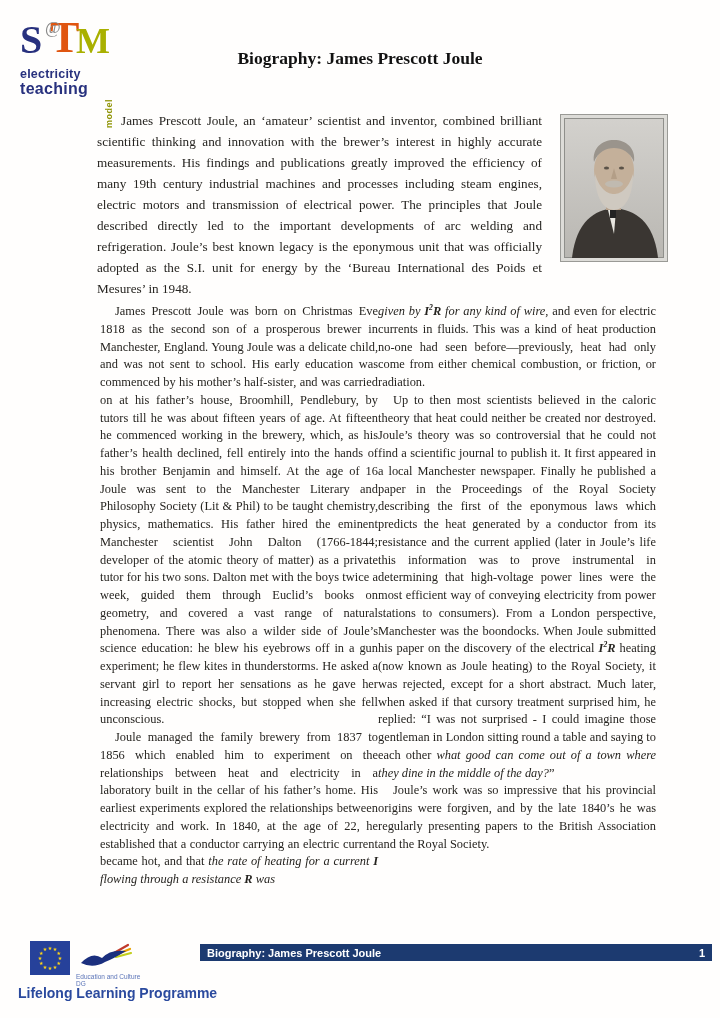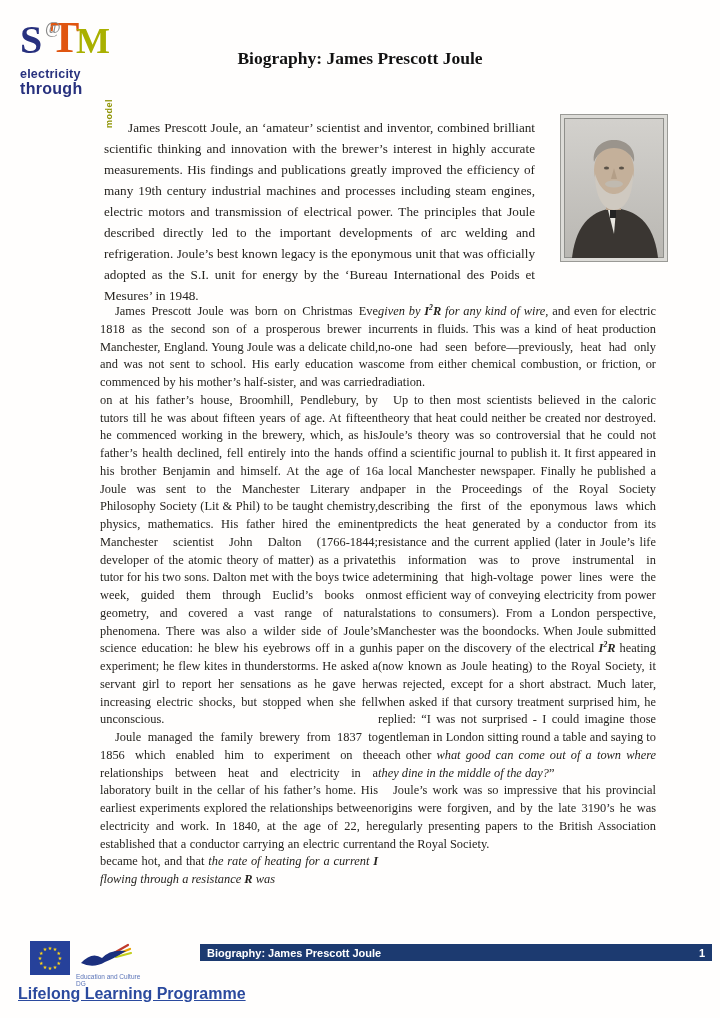--- a/index.html
+++ b/index.html
@@ -19,60 +19,60 @@
   .stm-w2{font-size:16px;letter-spacing:0.3px;}
   .stm-model{position:absolute;right:2px;bottom:-2px;transform:rotate(-90deg);transform-origin:right bottom;
              font-size:9px;color:#8f9406;font-weight:bold;letter-spacing:0.5px;}
 
   
   .title{position:absolute;left:0;top:48px;width:720px;text-align:center;
          font-size:17.5px;font-weight:bold;color:#111;}
 
   
   .intro-wrap{position:absolute;left:88px;top:101px;width:580px;display:flex;gap:9px;}
-  .intro-text{width:466px;font-size:13.2px;line-height:21px;text-align:justify;text-indent:24px;margin:16px;}
+  .intro-text{width:466px;font-size:13.2px;line-height:21px;text-align:justify;text-indent:24px;margin:9px;}
   .portrait-frame{width:100px;height:140px;margin-top:13px;border:1px solid #9a9a96;background:#dddcd8;
                   padding:3px;box-sizing:content-box;flex-shrink:0;}
   .portrait-frame svg{display:block;}
 
   
   .columns{position:absolute;left:100px;top:303px;width:570px;display:flex;}
   .col{width:278px;}
   .body-p{font-size:12.4px;line-height:17.75px;text-align:justify;margin:0;}
   .body-p.ind{text-indent:15px;}
   sup{font-size:0.62em;line-height:0;}
 
   
   .eu-flag{position:absolute;left:30px;top:941px;}
   .bird-logo{position:absolute;left:80px;top:943px;}
   .eu-caption{position:absolute;left:76px;top:973px;width:70px;font-family:"Liberation Sans", sans-serif;
               font-size:6.5px;color:#5b74b8;line-height:1.1;}
   .llp{position:absolute;left:18px;top:985px;font-family:"Liberation Sans", sans-serif;
-       font-size:16px;font-weight:bold;color:#2b4a9e;text-decoration:underline;}
+       font-size:14px;font-weight:bold;color:#2b4a9e;}
   .footer-bar{position:absolute;left:200px;top:944px;width:512px;height:17px;background:#1c3a70;
               display:flex;align-items:center;justify-content:space-between;padding:0 7px;box-sizing:border-box;
               font-family:"Liberation Sans", sans-serif;font-size:11px;font-weight:bold;color:#ffffff;}
   .footer-sub{position:absolute;left:201px;top:963px;font-family:"Liberation Sans", sans-serif;
               font-size:10.5px;font-weight:bold;color:#15244d;}
 </style>
 </head>
 <body>
 
 <div class="page">
 
   <div class="stm">
     <div class="stm-letters">
       <span class="stm-s">S</span>
       <span class="stm-at">@</span>
       <span class="stm-t">T</span>
       <span class="stm-m">M</span>
     </div>
     <div class="stm-words">
       <div class="stm-w1">electricity</div>
-      <div class="stm-w2">through</div>
+      <div class="stm-w2">teaching</div>
       <div class="stm-model">model</div>
     </div>
   </div>
 
   <div class="title">Biography: James Prescott Joule</div>
 
   <div class="intro-wrap">
     <p class="intro-text">James Prescott Joule, an ‘amateur’ scientist and inventor, combined brilliant scientific thinking and innovation with the brewer’s interest in highly accurate measurements. His findings and publications greatly improved the efficiency of many 19th century industrial machines and processes including steam engines, electric motors and transmission of electrical power. The principles that Joule described directly led to the important developments of arc welding and refrigeration. Joule’s best known legacy is the eponymous unit that was officially adopted as the S.I. unit for energy by the ‘Bureau International des Poids et Mesures’ in 1948.</p>
     <div class="portrait-frame">
       <svg width="100" height="140" viewBox="0 0 100 140">
@@ -110,21 +110,21 @@
   </div>
 
   <div class="columns">
     <div class="col">
         <p class="body-p ind"><span>James Prescott Joule was born on Christmas Eve 1818 as the second son of a prosperous brewer in Manchester, England. Young Joule was a delicate child, and was not sent to school. His early education was commenced by his mother’s half-sister, and was carried on at his father’s house, Broomhill, Pendlebury, by tutors till he was about fifteen years of age. At fifteen he commenced working in the brewery, which, as his father’s health declined, fell entirely into the hands of his brother Benjamin and himself. At the age of 16 Joule was sent to the Manchester Literary and Philosophy Society (Lit &amp; Phil) to be taught chemistry, physics, mathematics. His father hired the eminent Manchester scientist John Dalton (1766-1844; developer of the atomic theory of matter) as a private tutor for his two sons. Dalton met with the boys twice a week, guided them through Euclid’s books on geometry, and covered a vast range of natural phenomena. There was also a wilder side of Joule’s science education: he blew his eyebrows off in a gun experiment; he flew kites in thunderstorms. He asked a servant girl to report her sensations as he gave her increasing electric shocks, but stopped when she fell unconscious.</span></p>
         <p class="body-p ind"><span>Joule managed the family brewery from 1837 to 1856 which enabled him to experiment on the relationships between heat and electricity in a laboratory built in the cellar of his father’s home. His earliest experiments explored the relationships between electricity and work. In 1840, at the age of 22, he established that a conductor carrying an electric current became hot, and that </span><span style="font-style: italic;">the rate of heating for a current </span><span style="font-style: italic; font-weight: bold;">I</span><span style="font-style: italic;"> flowing through a resistance </span><span style="font-style: italic; font-weight: bold;">R</span><span style="font-style: italic;"> was</span></p>
       </div>
     <div class="col">
         <p class="body-p"><span style="font-style: italic;">given by </span><span style="font-style: italic; font-weight: bold;">I</span><sup style="font-style: italic; font-weight: bold;">2</sup><span style="font-style: italic; font-weight: bold;">R</span><span style="font-style: italic;"> for any kind of wire</span><span>, and even for electric currents in fluids.  This was a kind of heat production no-one had seen before—previously, heat had only come from either chemical combustion, or friction, or radiation.</span></p>
         <p class="body-p ind"><span>Up to then most scientists believed in the caloric theory that heat could neither be created nor destroyed. Joule’s theory was so controversial that he could not find a scientific journal to publish it. It first appeared in a local Manchester newspaper. Finally he published a paper in the Proceedings of the Royal Society describing the first of the eponymous laws which predicts the heat generated by a conductor from its resistance and the current applied (later in Joule’s life this information was to prove instrumental in determining that high-voltage power lines were the most efficient way of conveying electricity from power stations to consumers).  From a London perspective, Manchester was the boondocks.  When Joule submitted his paper on the discovery of the electrical </span><span style="font-style: italic; font-weight: bold;">I</span><sup style="font-style: italic; font-weight: bold;">2</sup><span style="font-style: italic; font-weight: bold;">R</span><span> heating (now known as Joule heating) to the Royal Society, it was rejected, except for a short abstract.  Much later, when asked if that cursory treatment surprised him, he replied: “I was not surprised - I could imagine those gentleman in London sitting round a table and saying to each other </span><span style="font-style: italic;">what good can come out of a town where they dine in the middle of the day?</span><span>”</span></p>
-        <p class="body-p ind"><span>Joule’s work was so impressive that his provincial origins were forgiven, and by the late 3190’s he was regularly presenting papers to the British Association and the Royal Society.</span></p>
+        <p class="body-p ind"><span>Joule’s work was so impressive that his provincial origins were forgiven, and by the late 1840’s he was regularly presenting papers to the British Association and the Royal Society.</span></p>
       </div>
   </div>
 
   <svg class="eu-flag" width="40" height="34" viewBox="0 0 40 34">
     <rect x="0" y="0" width="40" height="34" fill="#26419a"></rect>
     <g fill="#ffd617" font-size="5" text-anchor="middle" font-family="'DejaVu Sans', sans-serif">
       <text x="20" y="9">★</text>
         <text x="25" y="10.3">★</text>
         <text x="28.7" y="14">★</text>
       <text x="30" y="19">★</text>

